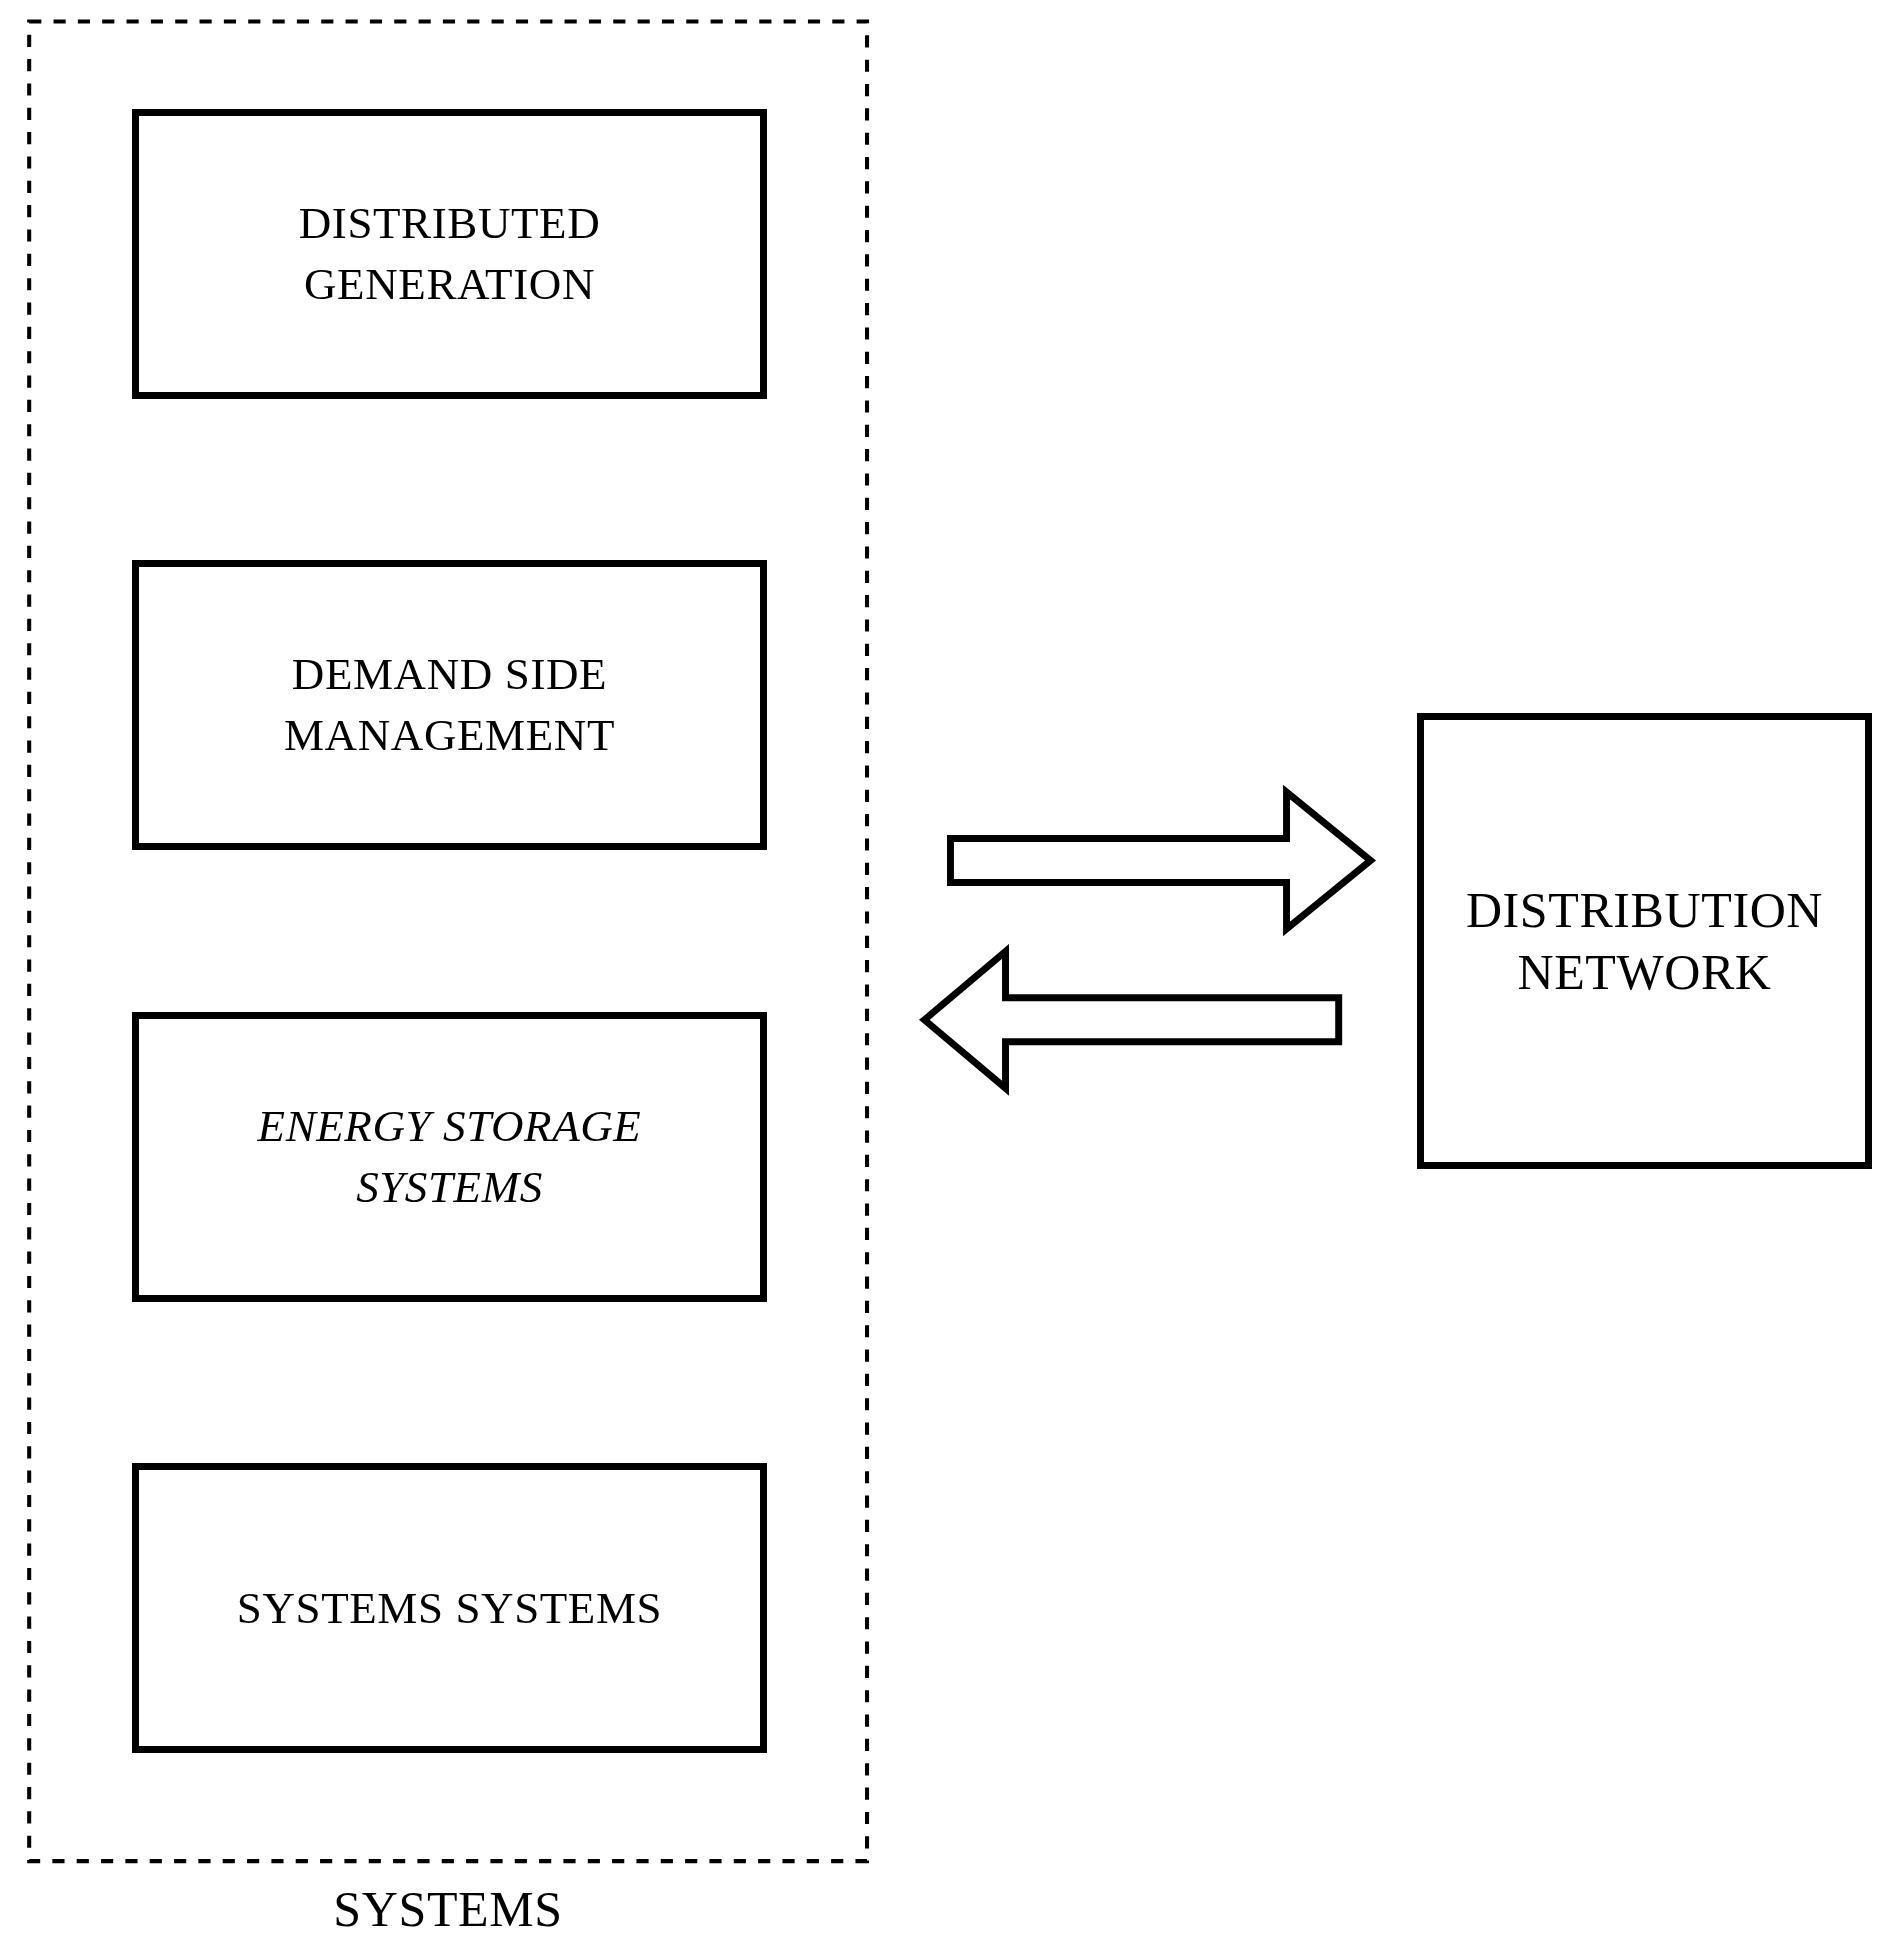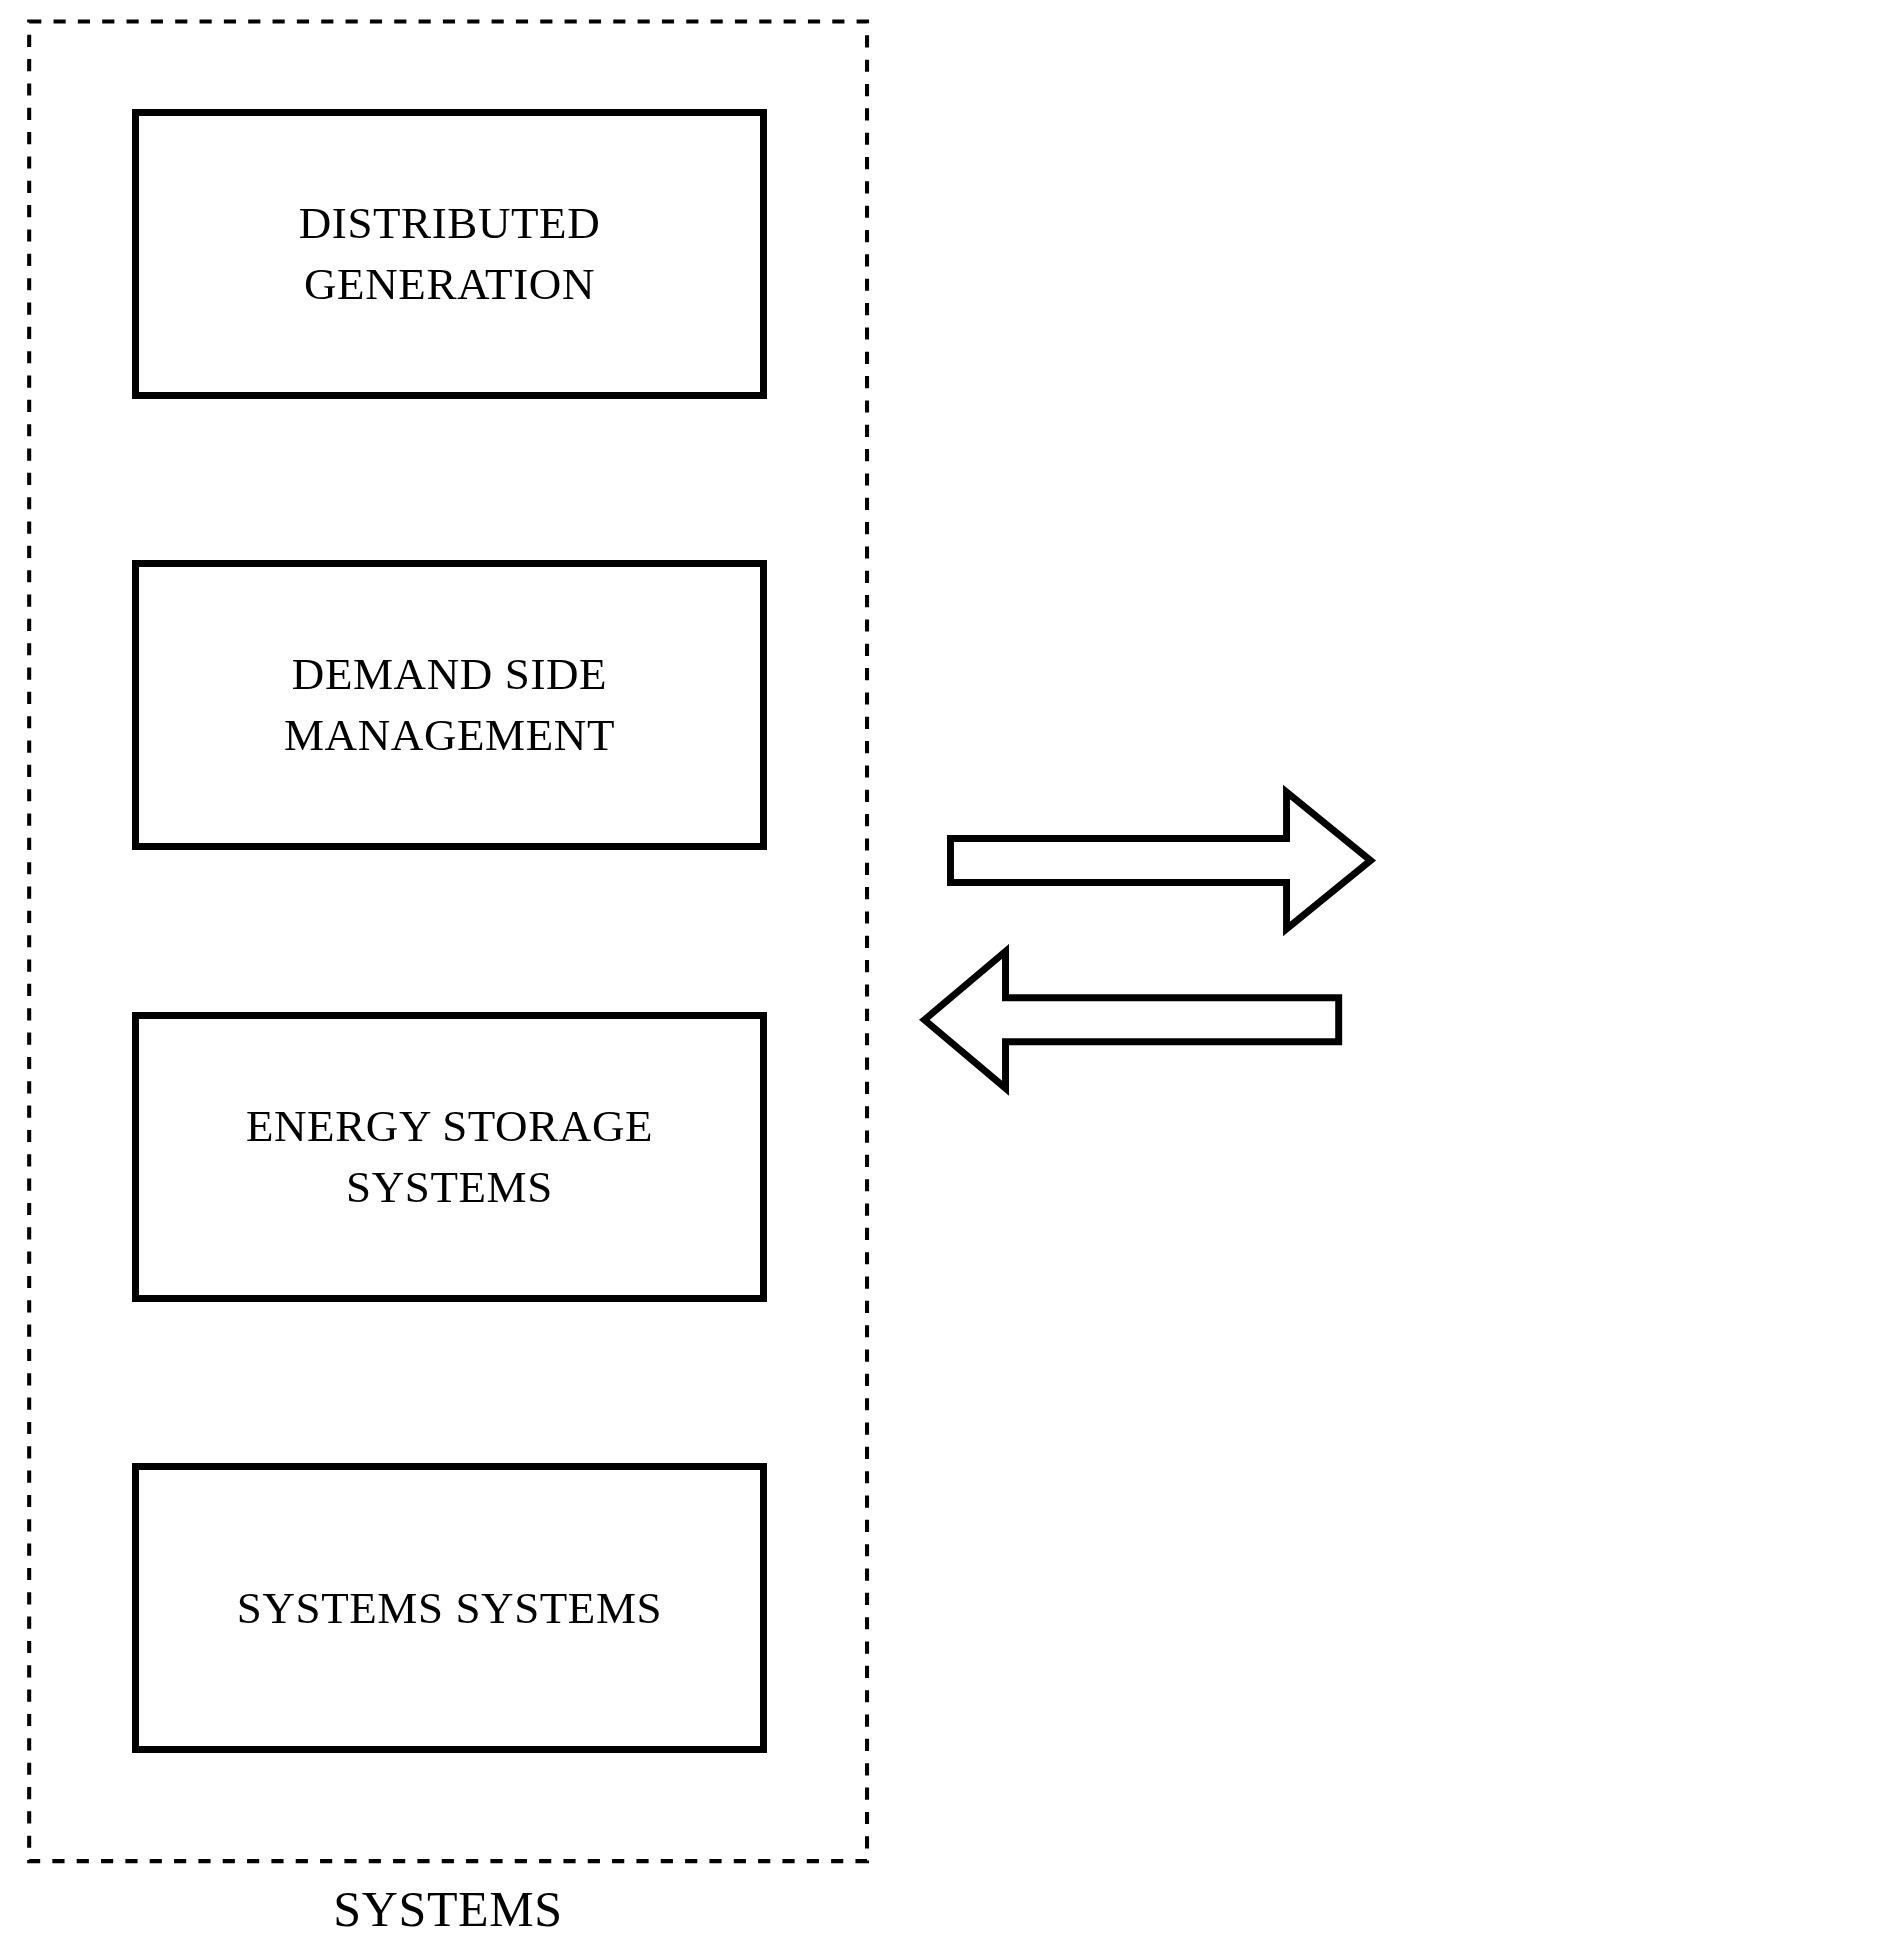--- a/index.html
+++ b/index.html
@@ -33,21 +33,21 @@
     justify-content: center;
     text-align: center;
   }
   .component {
     left: 132px;
     width: 635px;
     height: 290px;
   }
   .c1 { top: 109px; }
   .c2 { top: 560px; }
-  .c3 { top: 1012px; }
+  .c3 { top: 1012px; font-style: italic; }
   .c4 { top: 1463px; }
   .network {
     left: 1417px;
     top: 713px;
     width: 455px;
     height: 456px;
   }
   .lbl {
     white-space: pre-line;
     font-size: 45px;
@@ -97,17 +97,21 @@
 
   <div class="box component c3">
     <span class="lbl">ENERGY STORAGE
 SYSTEMS</span>
   </div>
 
   <div class="box component c4">
     <span class="lbl">SYSTEMS SYSTEMS</span>
   </div>
 
+  <div class="box network">
+    <span class="net-lbl">DISTRIBUTION
+NETWORK</span>
+  </div>
 
   <div class="caption">SYSTEMS</div>
 
 </div>
 
 
 </body></html>

